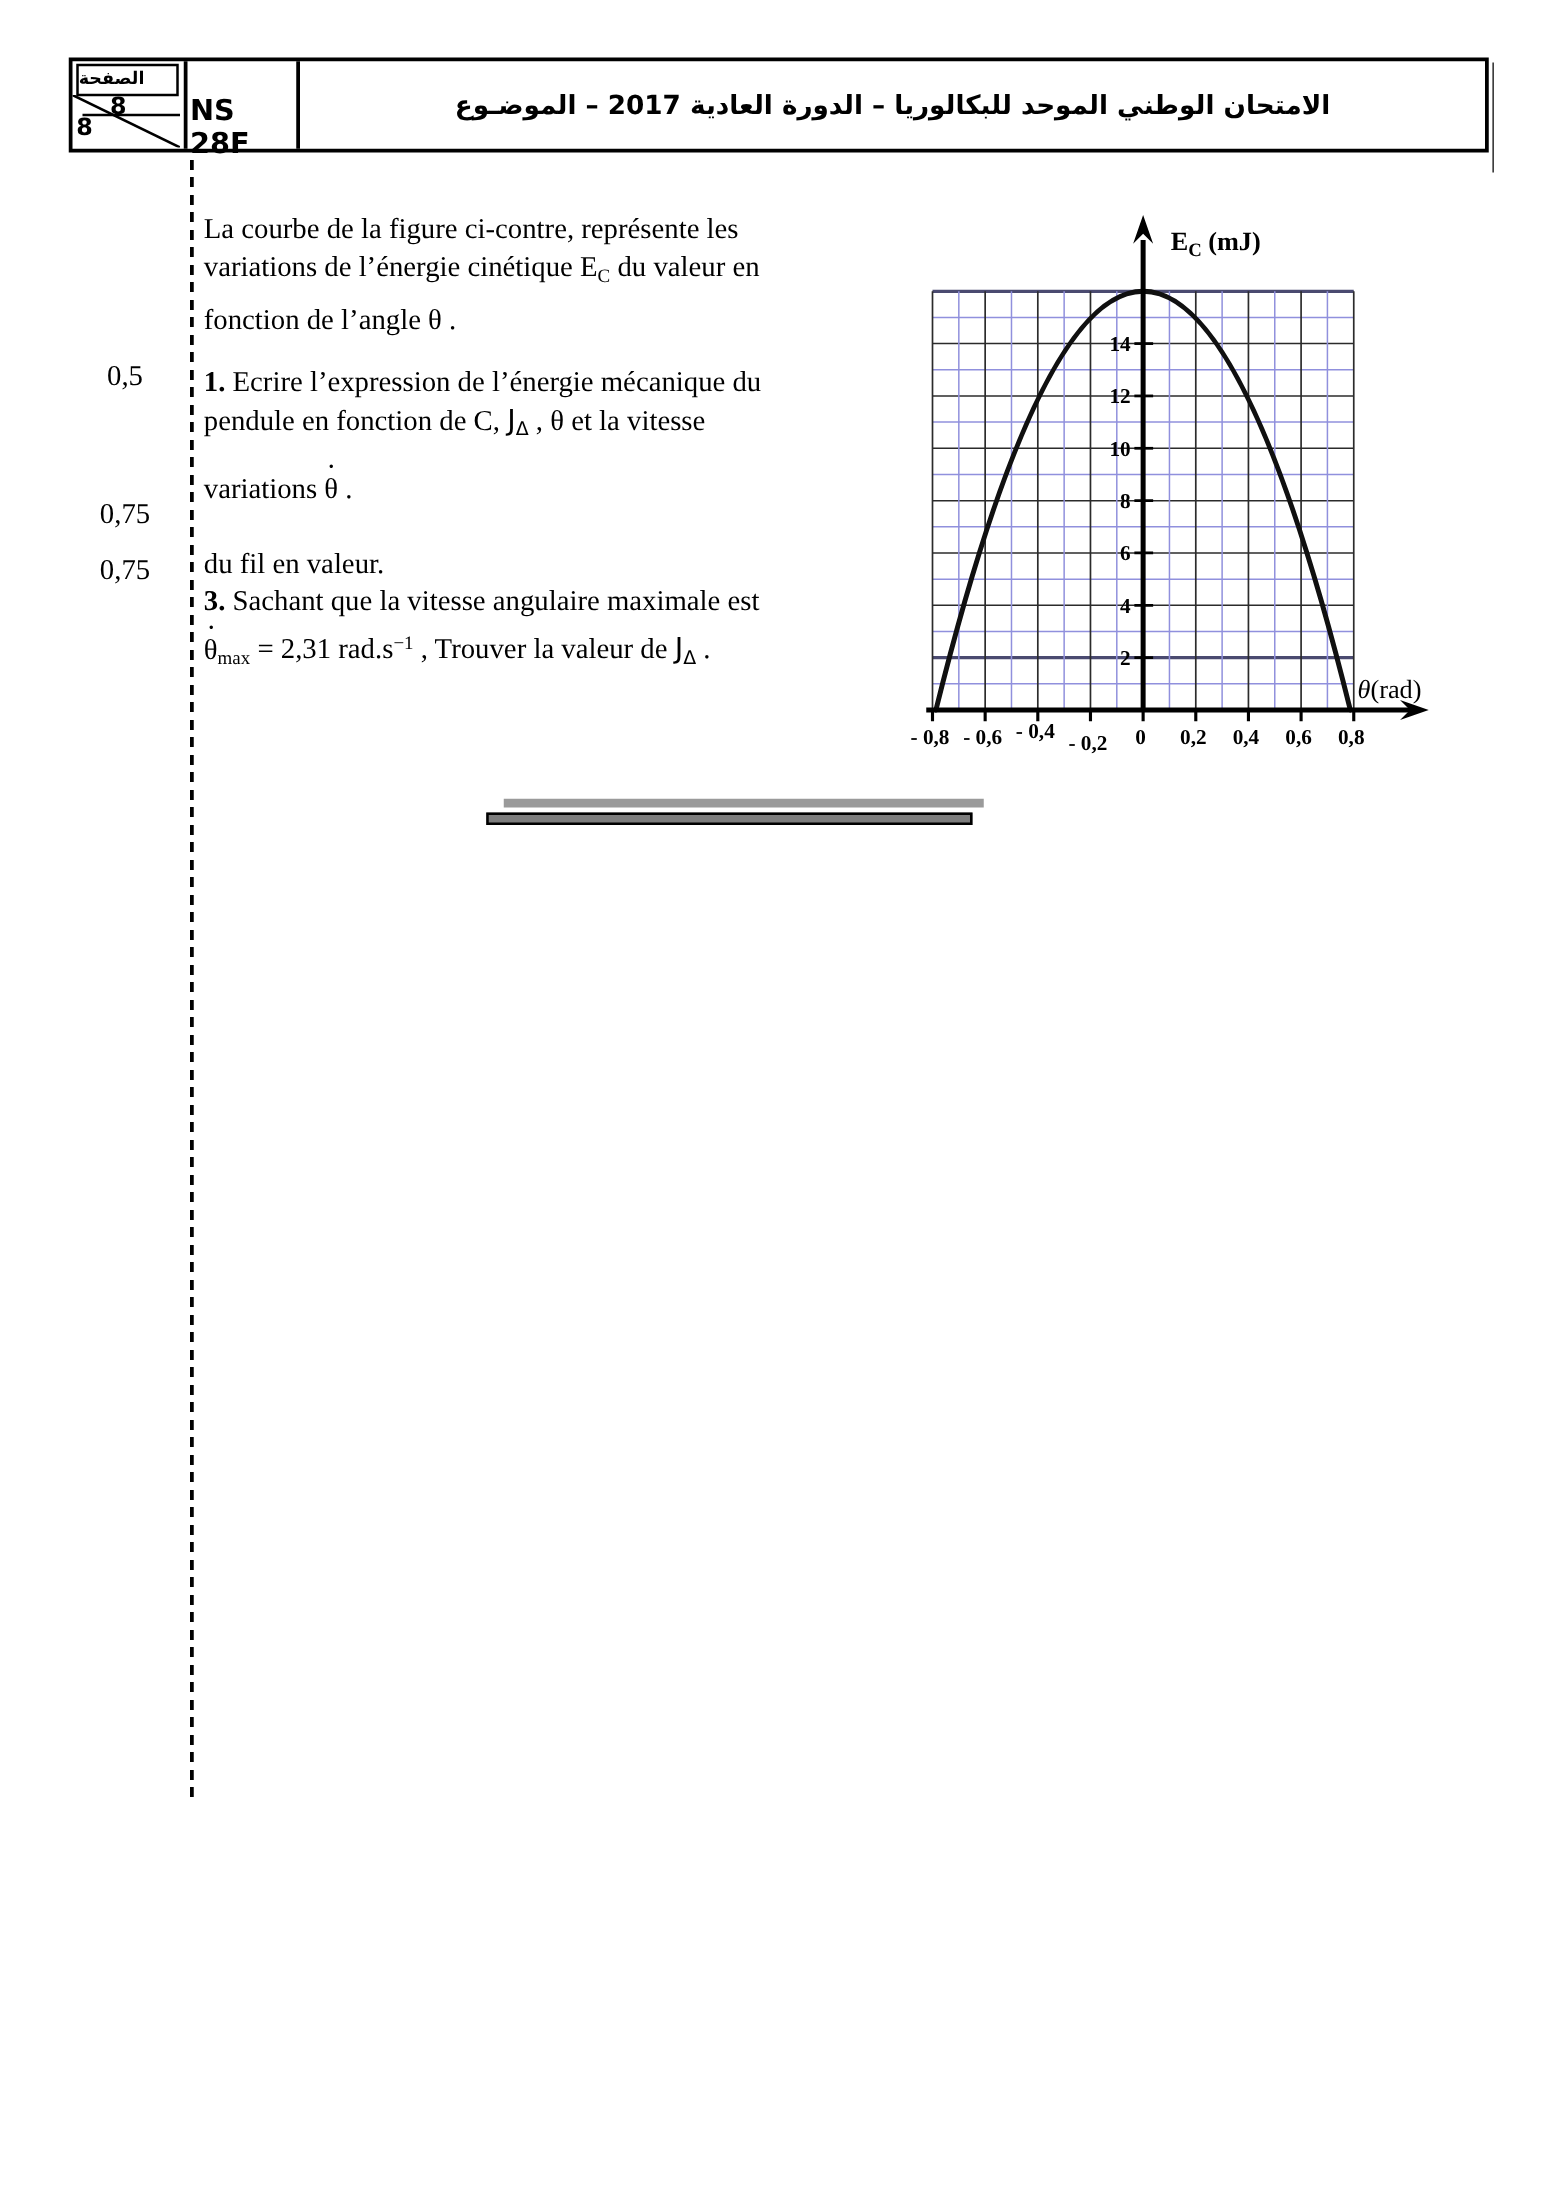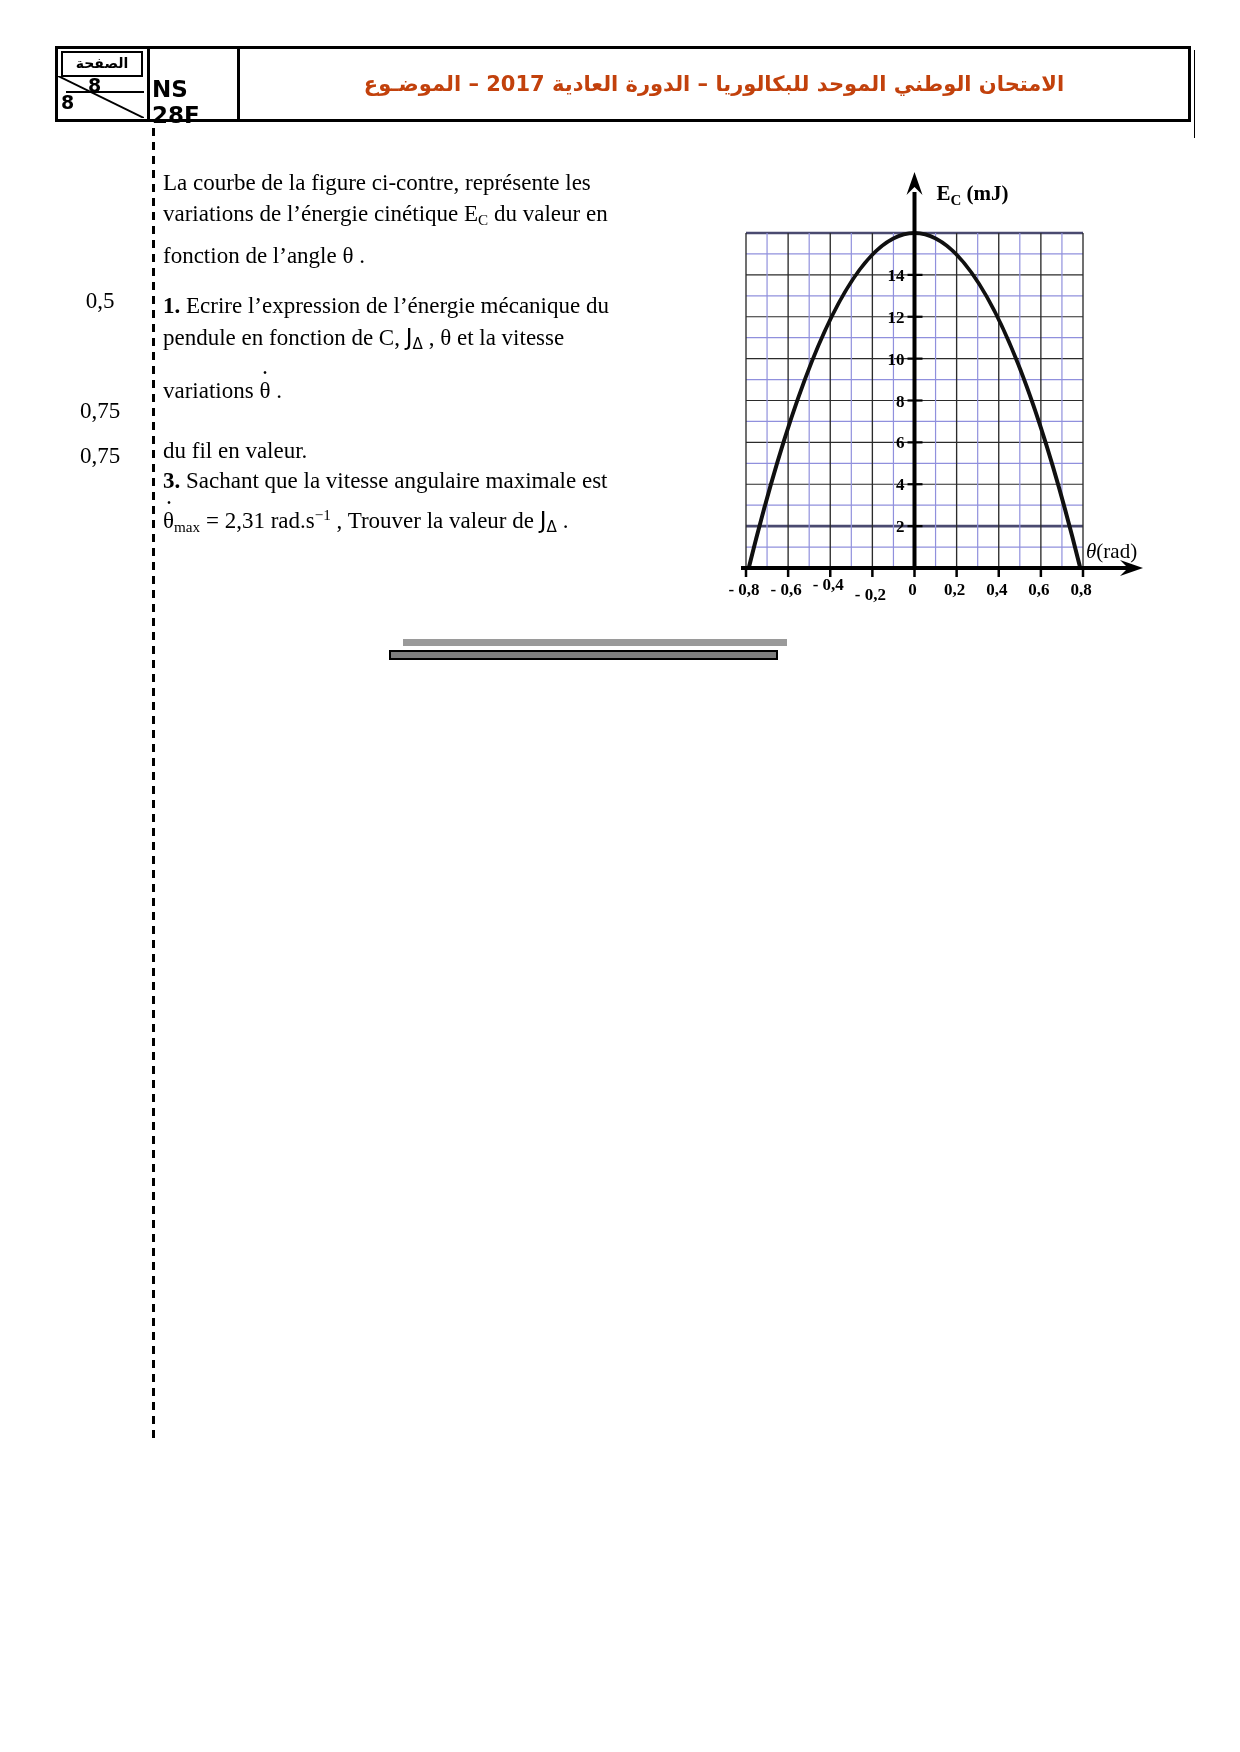--- a/index.html
+++ b/index.html
@@ -6,21 +6,21 @@
   #page{position:relative;width:1240px;height:1752px;background:#fff;overflow:hidden;
         font-family:"Liberation Serif",serif;color:#000;}
 
   
   #header{position:absolute;left:55px;top:46px;width:1130px;height:70px;
           border:3px solid #000;display:flex;}
   #hdr-thinline{position:absolute;left:1194px;top:50px;width:1px;height:88px;background:#000;}
   .hcell{position:relative;box-sizing:border-box;height:100%;}
   #pagebox{width:92px;border-right:3px solid #000;}
   #pagebox-title{position:absolute;left:3px;right:4px;top:2px;height:22px;border:2px solid #000;
-                 font:bold 14px "DejaVu Sans",sans-serif;text-align:center;line-height:21px;}
+                 font:bold 14px "DejaVu Sans",sans-serif;line-height:21px;}
   #pagebox svg{position:absolute;left:0;top:27px;}
   .pnum{position:absolute;font:bold 19px "DejaVu Sans",sans-serif;}
   #pnum-top{left:30px;top:25px;}
   #pnum-bot{left:3px;top:42px;}
   #nsbox{width:90px;border-right:3px solid #000;display:flex;align-items:center;}
   #nsbox span{font:bold 23px "DejaVu Sans",sans-serif;padding-left:2px;letter-spacing:0px;margin-top:36px;}
   #titlebox{flex:1;display:flex;flex-direction:column;justify-content:center;align-items:center;
             color:#1f3b6d;direction:rtl;}
   #title1{font:bold 21px "DejaVu Sans",sans-serif;line-height:30px;}
   #title2{font:bold 22px "DejaVu Sans",sans-serif;line-height:32px;}
@@ -62,21 +62,21 @@
       <svg width="86" height="42">
         <line x1="8" y1="16" x2="86" y2="16" stroke="#000" stroke-width="2"></line>
         <line x1="0" y1="0" x2="86" y2="42" stroke="#000" stroke-width="2"></line>
       </svg>
       <div class="pnum" id="pnum-top">8</div>
       <div class="pnum" id="pnum-bot">8</div>
     </div>
     <div class="hcell" id="nsbox">
       <span>NS 28F</span>
     </div>
-    <div class="hcell" id="titlebox" style="color: #c2410c;">
+    <div class="hcell" id="titlebox" style="color: #000000;">
       <div id="title1">الامتحان الوطني الموحد للبكالوريا – الدورة العادية  2017 – الموضـوع</div>
     </div>
   </div>
   <div id="hdr-thinline"></div>
 
   <div id="dashline"></div>
   <div class="score" id="score0">0,5</div>
   <div class="score" id="score1">0,75</div>
   <div class="score" id="score2">0,75</div>
 

